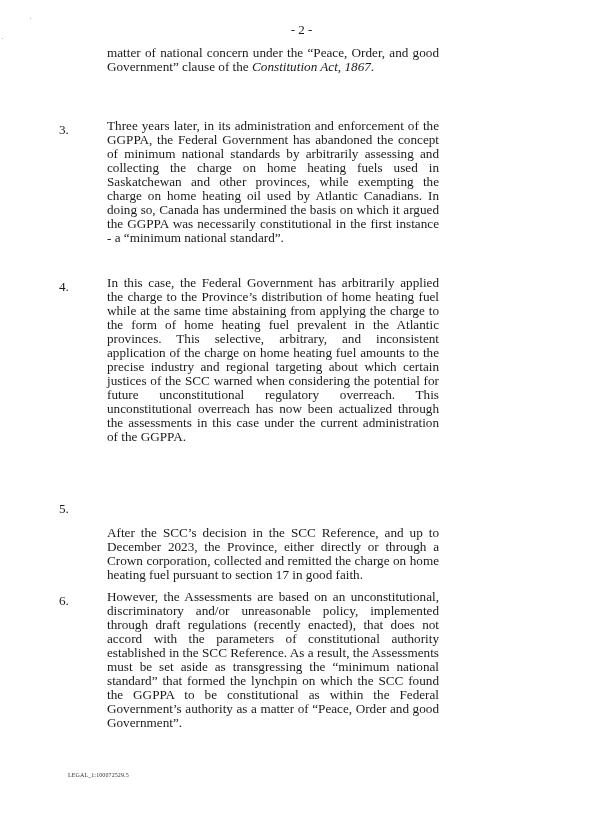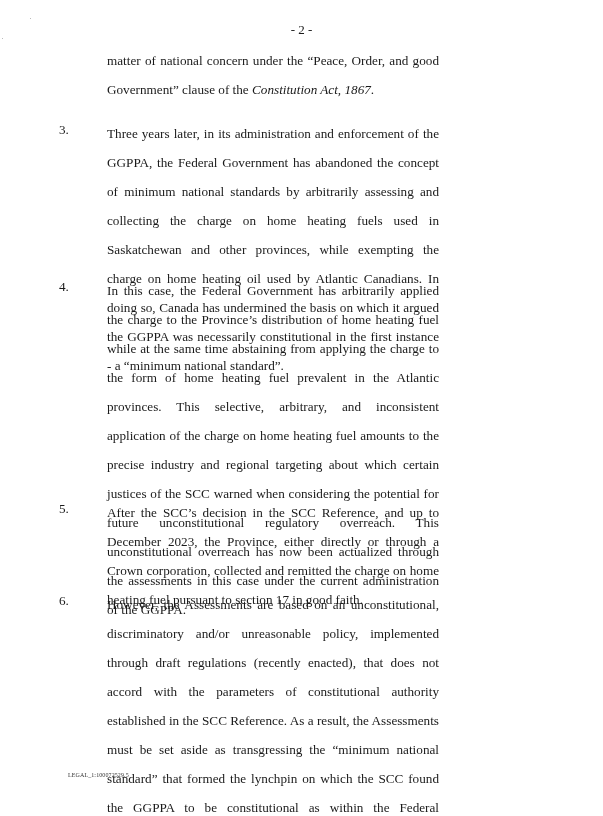--- a/index.html
+++ b/index.html
@@ -1,38 +1,38 @@
 <!DOCTYPE html>
 <html><head>
   <meta charset="utf-8">
   <style>
     html, body { margin: 0; padding: 0; background: #ffffff; }
     body { width: 603px; height: 816px; position: relative; overflow: hidden;
            font-family: "Liberation Serif", "DejaVu Serif", serif; color: #1a1a1a; }
     .page-number { position: absolute; top: 22px; left: 0; width: 603px; text-align: center; font-size: 13px; }
     .para-num { position: absolute; left: 59px; font-size: 13.2px; line-height: 21.6px; }
-    .para-text { position: absolute; left: 107px; width: 332px; font-size: 13.2px; line-height: 29px; text-align: justify; text-align-last: left; }
+    .para-text { position: absolute; left: 107px; width: 332px; font-size: 13.2px; line-height: 14px; text-align: justify; text-align-last: left; }
     .footer-id { position: absolute; top: 772px; left: 68px; font-size: 6px; color: #333; letter-spacing: 0.1px; }
     .scan-mark { position: absolute; width: 1px; height: 1px; background: #bbb; }
   </style>
 </head>
 <body>
 
 <div class="scan-mark" style="top:18px;left:30px;"></div>
 <div class="scan-mark" style="top:38px;left:2px;"></div>
 
 <div class="page-number">- 2 -</div>
 
 <div class="para-text" style="top:46px;"><span>matter of national concern under the “Peace, Order, and good Government” clause of the </span><i>Constitution Act, 1867</i><span>.</span></div>
 
 <div class="para-num" style="top:119px;">3.</div>
 <div class="para-text" style="top:119px;">Three years later, in its administration and enforcement of the GGPPA, the Federal Government has abandoned the concept of minimum national standards by arbitrarily assessing and collecting the charge on home heating fuels used in Saskatchewan and other provinces, while exempting the charge on home heating oil used by Atlantic Canadians. In doing so, Canada has undermined the basis on which it argued the GGPPA was necessarily constitutional in the first instance - a “minimum national standard”.</div>
 
 <div class="para-num" style="top:276px;">4.</div>
 <div class="para-text" style="top:276px;">In this case, the Federal Government has arbitrarily applied the charge to the Province’s distribution of home heating fuel while at the same time abstaining from applying the charge to the form of home heating fuel prevalent in the Atlantic provinces. This selective, arbitrary, and inconsistent application of the charge on home heating fuel amounts to the precise industry and regional targeting about which certain justices of the SCC warned when considering the potential for future unconstitutional regulatory overreach. This unconstitutional overreach has now been actualized through the assessments in this case under the current administration of the GGPPA.</div>
 
 <div class="para-num" style="top:498px;">5.</div>
-<div class="para-text" style="top:498px;">After the SCC’s decision in the SCC Reference, and up to December 2023, the Province, either directly or through a Crown corporation, collected and remitted the charge on home heating fuel pursuant to section 17 in good faith.</div>
+<div class="para-text" style="top:526px;">After the SCC’s decision in the SCC Reference, and up to December 2023, the Province, either directly or through a Crown corporation, collected and remitted the charge on home heating fuel pursuant to section 17 in good faith.</div>
 
 <div class="para-num" style="top:590px;">6.</div>
 <div class="para-text" style="top:590px;">However, the Assessments are based on an unconstitutional, discriminatory and/or unreasonable policy, implemented through draft regulations (recently enacted), that does not accord with the parameters of constitutional authority established in the SCC Reference. As a result, the Assessments must be set aside as transgressing the “minimum national standard” that formed the lynchpin on which the SCC found the GGPPA to be constitutional as within the Federal Government’s authority as a matter of “Peace, Order and good Government”.</div>
 
 <div class="footer-id">LEGAL_1:100072529.5</div>
 
 </body></html>

